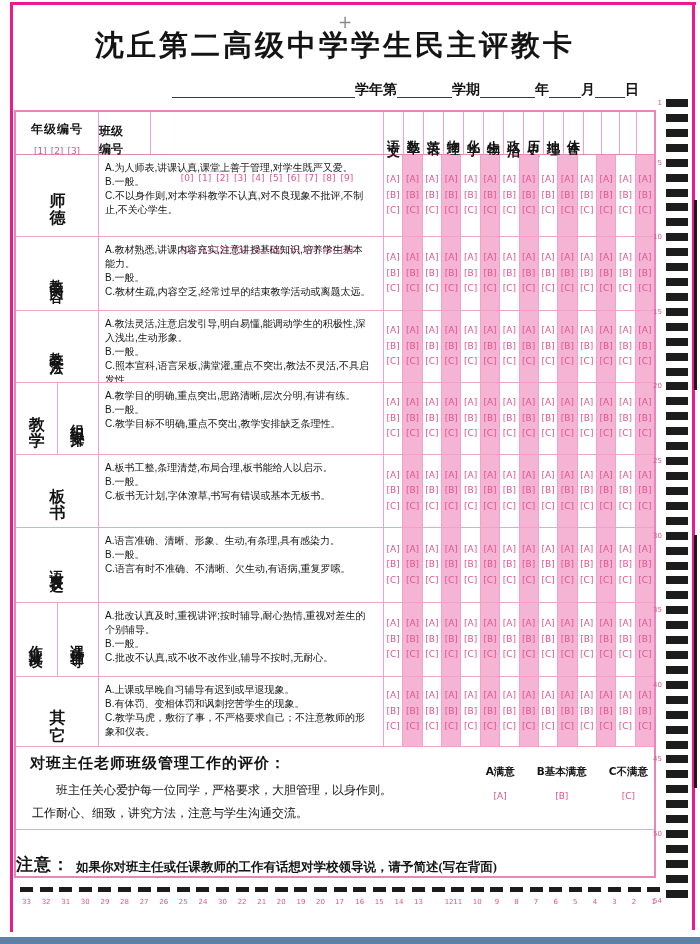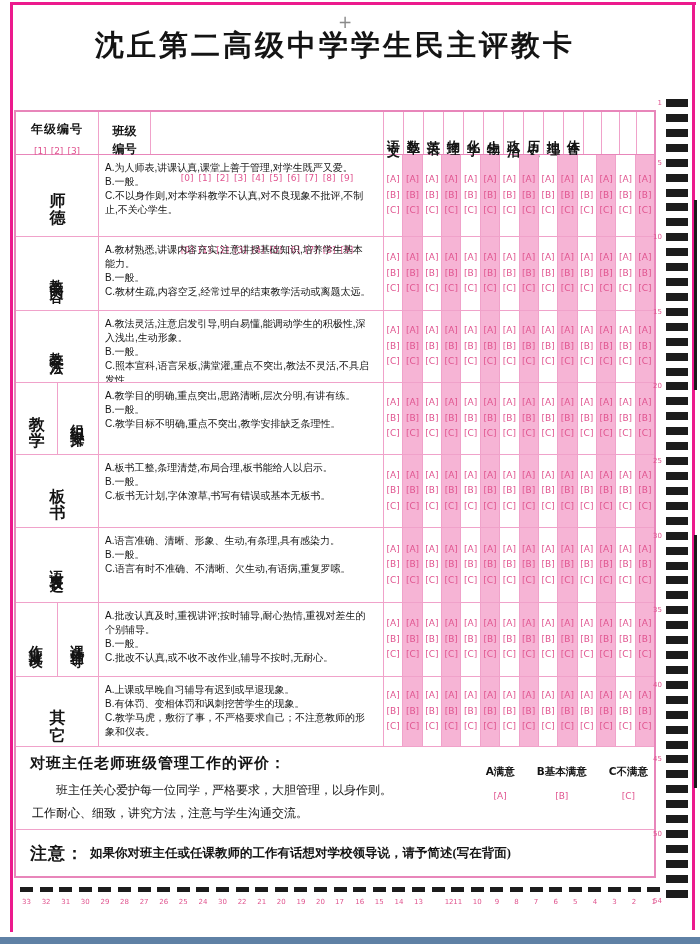--- a/index.html
+++ b/index.html
@@ -30,21 +30,21 @@
             font-size:14px;font-weight:bold;line-height:18px;}
   .ul{display:inline-block;border-bottom:1.5px solid #3a3a3a;height:16px;}
   
   .card{position:absolute;left:14px;top:110px;width:642px;height:768px;
         border:2px solid var(--grid-dark);display:flex;flex-direction:column;background:#fff;}
   .hrow{display:flex;height:43px;border-bottom:1.5px solid var(--grid-dark);}
   .grade-cell{width:83px;border-right:1px solid var(--grid);text-align:center;padding-top:9px;}
   .grade-cell .glab{font-size:12px;font-weight:bold;letter-spacing:1px;}
   .grade-opts{margin-top:8px;font-size:9px;color:var(--bubble);}
   .grade-opts span{margin:0 2px;}
-  .class-cell{width:52px;border-right:1px solid var(--grid);text-align:center;padding-top:10px;
+  .class-cell{width:52px;border-right:1px solid var(--grid);text-align:left;padding-top:10px;
               font-size:12px;font-weight:bold;line-height:18px;}
   .digit-cell{width:233px;border-right:1px solid var(--grid);text-align:center;padding-top:6px;}
   .digit-row{font-size:9px;color:var(--bubble);line-height:24px;white-space:nowrap;margin-top:48px;}
   .digit-row span{margin:0 2.5px;}
   .subject-area{flex:1;display:flex;}
   .sub-col{flex:1;display:flex;align-items:center;justify-content:center;}
   .sub-txt{writing-mode:vertical-rl;text-orientation:upright;font-size:13px;font-weight:bold;
            letter-spacing:3px;line-height:19px;}
   .bl{border-left:1px solid var(--grid);}
   
@@ -62,21 +62,21 @@
   
   .eval{height:83px;border-bottom:1px solid var(--grid);position:relative;padding:7px 10px 0 14px;}
   .eval-title{font-size:15px;font-weight:bold;letter-spacing:1px;}
   .eval-line1{margin:9px 0 0 26px;font-size:12px;font-family:"Liberation Serif","DejaVu Serif",serif;}
   .eval-line2{margin:6px 0 0 2px;font-size:12px;font-family:"Liberation Serif","DejaVu Serif",serif;}
   .choices{position:absolute;right:6px;top:18px;display:flex;}
   .choice{display:flex;flex-direction:column;align-items:center;margin-left:22px;}
   .choice .clab{font-size:10.5px;font-weight:bold;}
   .choice .cbub{margin-top:12px;font-size:9px;color:var(--bubble);}
   
-  .notice{flex:1;display:flex;align-items:center;padding-left:14px;}
+  .notice{flex:1;display:flex;align-items:flex-end;}
   .notice .nlab{font-size:17px;font-weight:bold;letter-spacing:1px;}
   .notice .ntxt{font-size:12.5px;font-weight:bold;margin-left:6px;
                 font-family:"Liberation Serif","DejaVu Serif",serif;}
   
   .tbar{position:absolute;left:666px;width:22px;height:8px;background:#1c1c1c;}
   .tlabel{position:absolute;left:644px;width:18px;text-align:right;font-size:7px;color:var(--bubble);}
   
   .dash{position:absolute;width:13px;height:5px;background:#1c1c1c;top:0;}
   .rnum{position:absolute;top:11px;width:13px;text-align:center;font-size:7px;color:var(--bubble);}
   .ruler{position:absolute;left:20px;top:887px;width:640px;height:22px;}
@@ -92,20 +92,32 @@
   <div class="f-left"></div>
   <div class="f-right"></div>
   <div class="f-right-b1"></div>
   <div class="f-right-b2"></div>
   <div class="bottom-strip"></div>
 
   <div class="reg-cross">+</div>
 
   <div class="title">沈丘第二高级中学学生民主评教卡</div>
 
+  <div class="dateline">
+    <span class="ul" style="flex:0 0 183px"></span>
+    <span>学年第</span>
+    <span class="ul" style="flex:0 0 55px"></span>
+    <span>学期</span>
+    <span class="ul" style="flex:0 0 55px"></span>
+    <span>年</span>
+    <span class="ul" style="flex:0 0 32px"></span>
+    <span>月</span>
+    <span class="ul" style="flex:0 0 30px"></span>
+    <span>日</span>
+  </div>
 
   <div class="card">
 
     <div class="hrow">
       <div class="grade-cell">
         <div class="glab">年级编号</div>
         <div class="grade-opts"><span>[1]</span><span>[2]</span><span>[3]</span></div>
       </div>
       <div class="class-cell">
         <div>班级</div>

